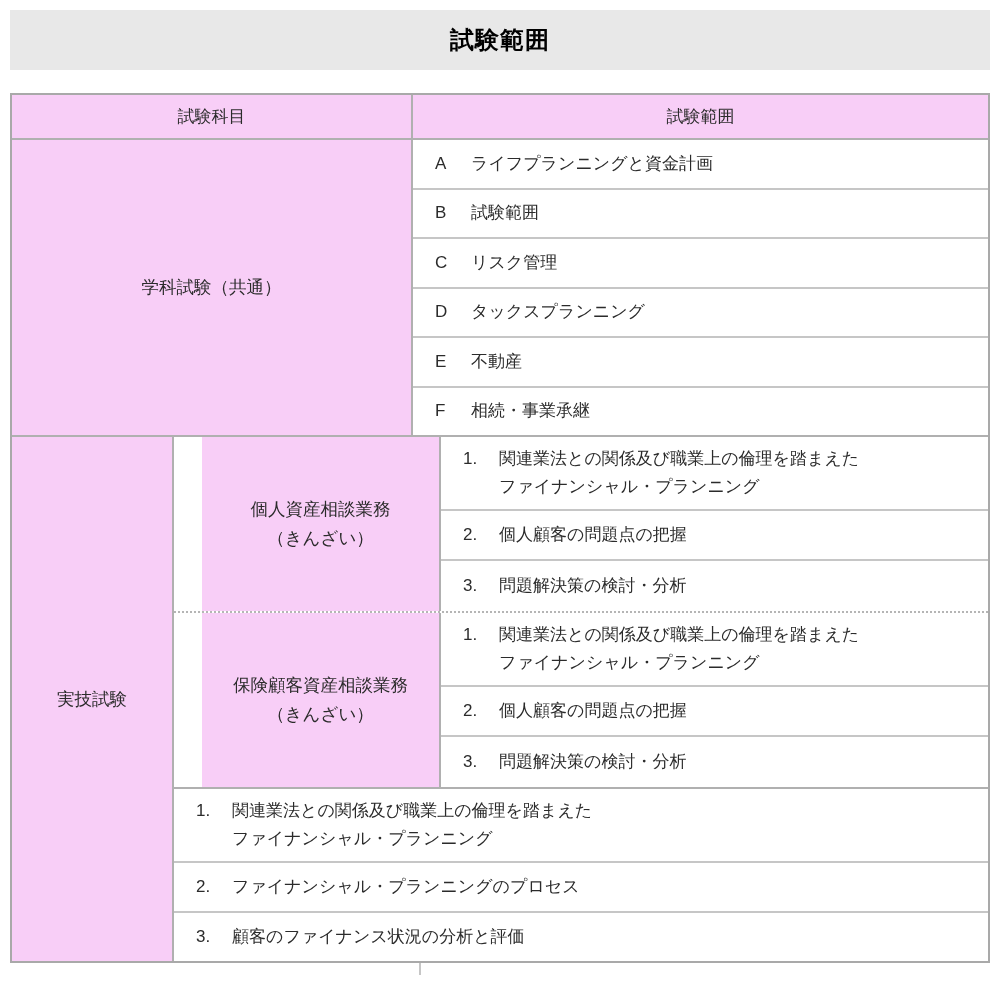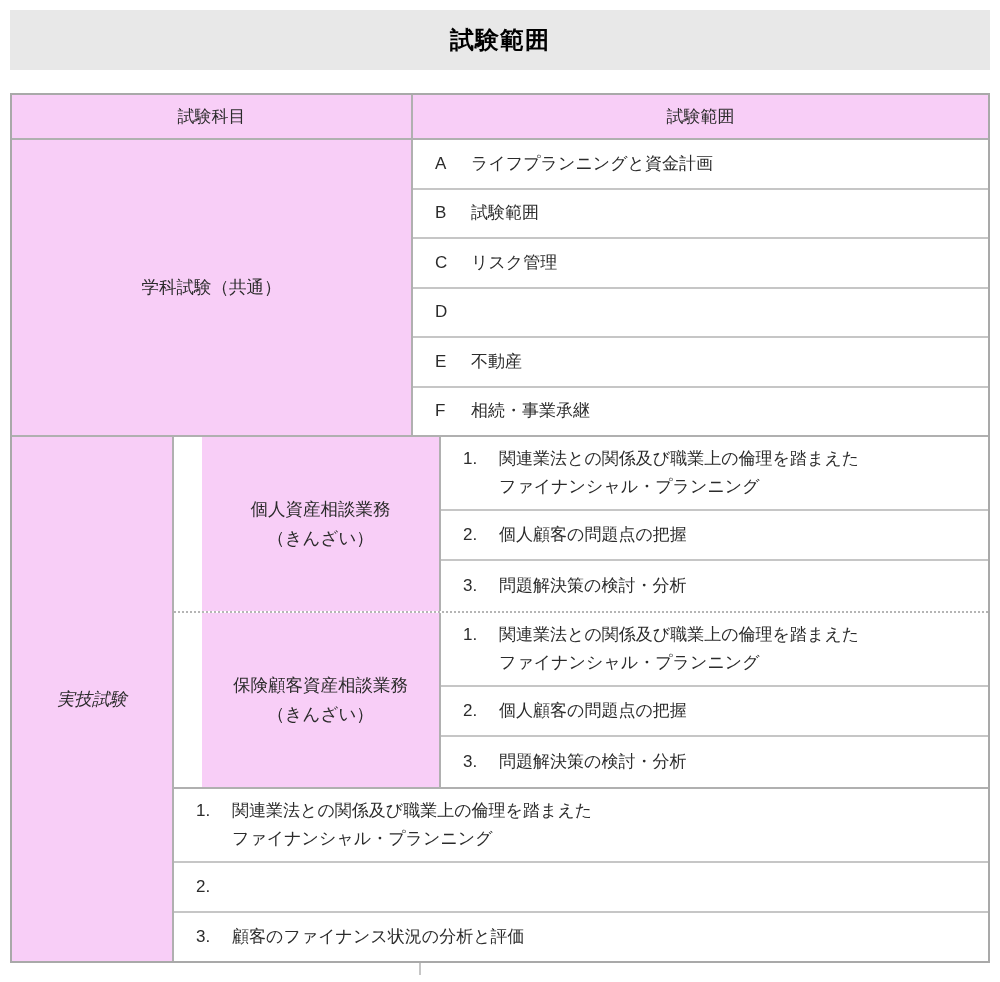--- a/index.html
+++ b/index.html
@@ -52,21 +52,21 @@
   .irow{
     flex:1; display:flex; flex-direction:column; justify-content:center;
     padding-left:22px; padding-right:12px;
   }
   .irow:not(:last-child){border-bottom:2px solid var(--border-light);}
   .iwrap{display:flex; align-items:flex-start;}
   .marker{flex:0 0 36px; font-size:17px; line-height:1.65;}
   .itext{font-size:17px; line-height:1.65; white-space:pre-line;}
   
   .sec-jitsugi{flex:1; display:flex;}
-  .sec-jitsugi > .subject-cell{width:162px; flex:0 0 162px; border-right:2px solid var(--border-strong);font-style:italic;}
+  .sec-jitsugi > .subject-cell{width:162px; flex:0 0 162px; border-right:2px solid var(--border-strong);}
   .sub-col{flex:1; display:flex; flex-direction:column;}
   .sub-section{display:flex;}
   .sub-section.s1{flex:0 0 176px; border-bottom:2px dotted var(--border-dotted);}
   .sub-section.s2{flex:0 0 176px; border-bottom:2px solid var(--border-strong);}
   .sub-section.s3{flex:1;}
   .sub-name{
     width:239px; flex:0 0 239px; background:var(--pink);
     border-right:2px solid var(--border-strong);
     display:flex; align-items:center; justify-content:center; text-align:center;
     font-size:17.5px; line-height:1.65; white-space:pre-line;margin-left:28px;
@@ -112,20 +112,21 @@
       </div>
       <div class="irow">
         <div class="iwrap">
           <span class="marker">C</span>
           <span class="itext">リスク管理</span>
         </div>
       </div>
       <div class="irow">
         <div class="iwrap">
           <span class="marker">D</span>
+          <span class="itext">タックスプランニング</span>
         </div>
       </div>
       <div class="irow">
         <div class="iwrap">
           <span class="marker">E</span>
           <span class="itext">不動産</span>
         </div>
       </div>
       <div class="irow">
         <div class="iwrap">
@@ -197,20 +198,21 @@
           <div class="irow tall">
             <div class="iwrap">
               <span class="marker">1.</span>
               <span class="itext">関連業法との関係及び職業上の倫理を踏まえた
 ファイナンシャル・プランニング</span>
             </div>
           </div>
           <div class="irow short">
             <div class="iwrap">
               <span class="marker">2.</span>
+              <span class="itext">ファイナンシャル・プランニングのプロセス</span>
             </div>
           </div>
           <div class="irow fill">
             <div class="iwrap">
               <span class="marker">3.</span>
               <span class="itext">顧客のファイナンス状況の分析と評価</span>
             </div>
           </div>
         </div>
       </div>

